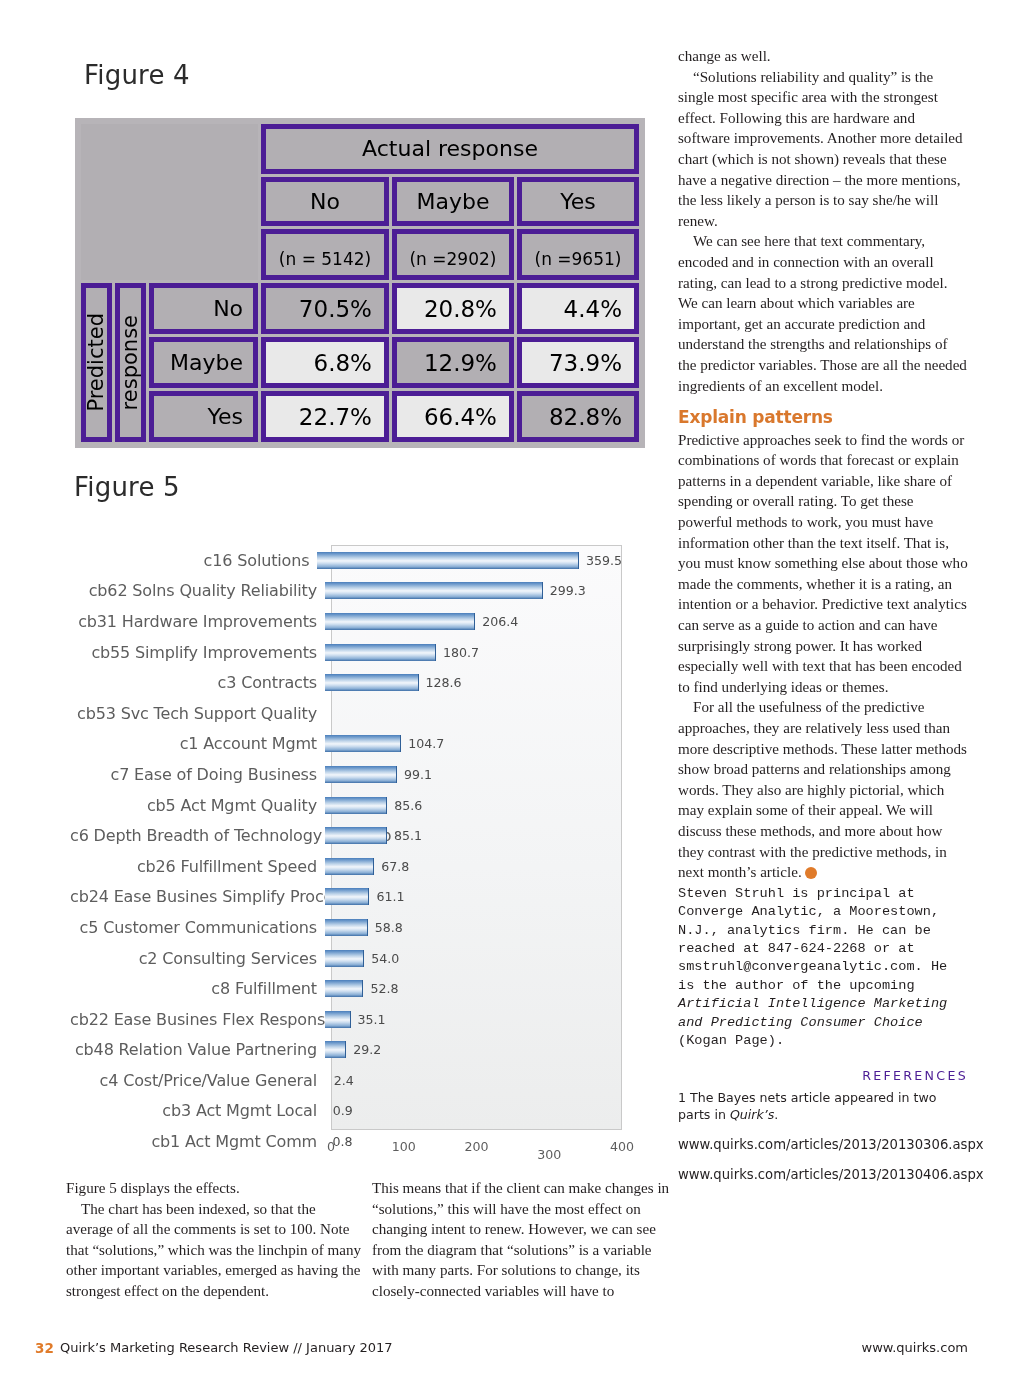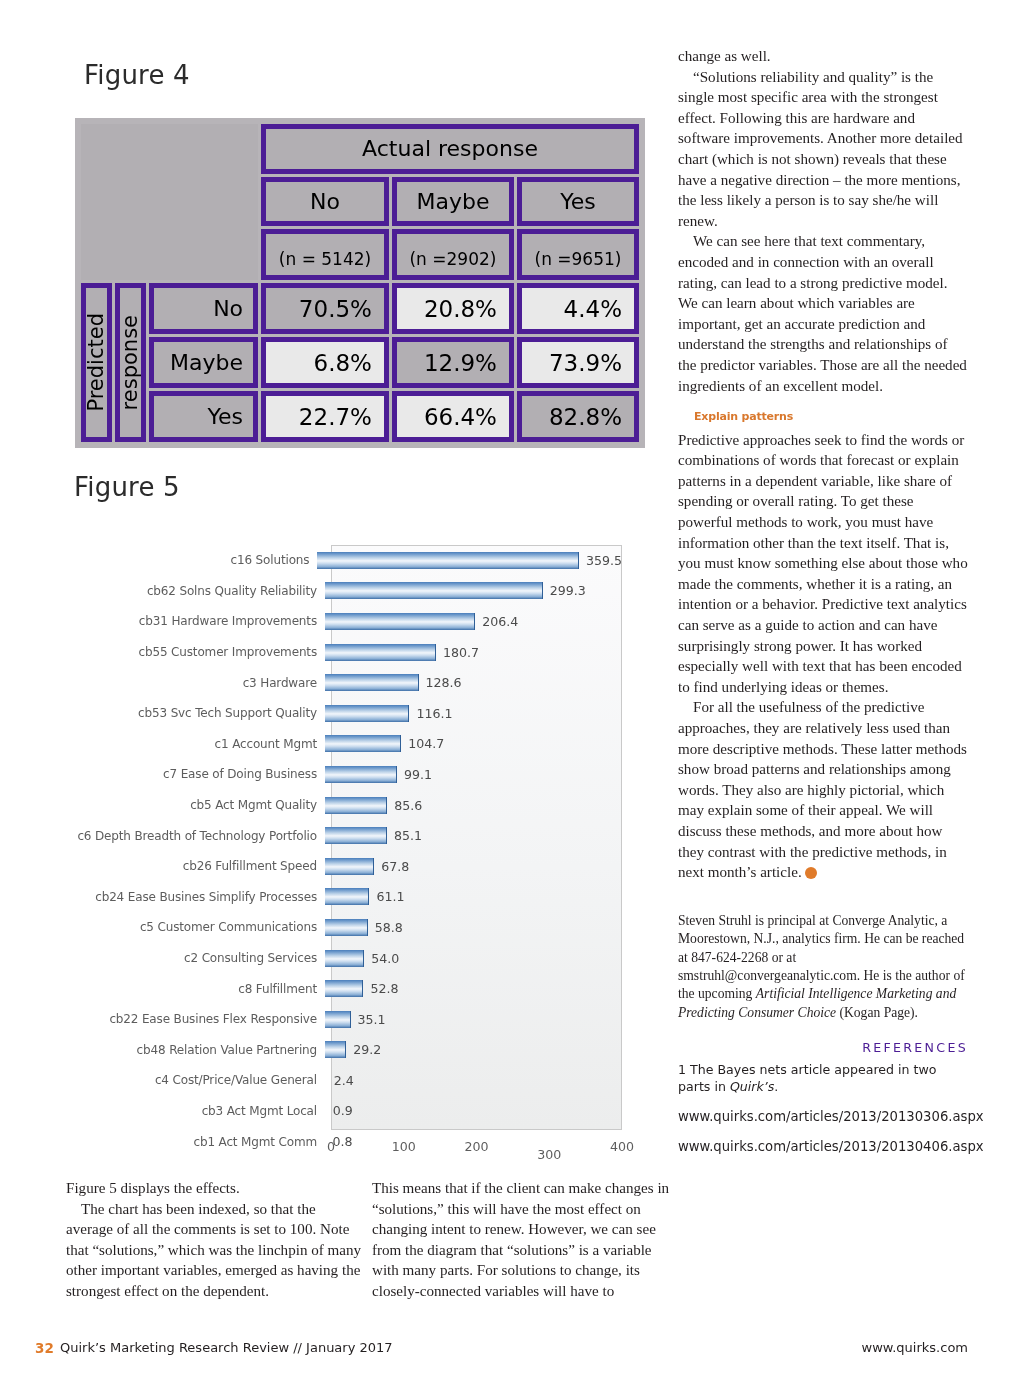--- a/index.html
+++ b/index.html
@@ -86,21 +86,21 @@
   .brow {
     display:flex; align-items:center;
     height:30.6px;
     width:100%;
   }
   .blabel {
     width:255px;
     text-align:right;
     padding-right:8px;
     font-family:"DejaVu Sans", sans-serif;
-    font-size:12px;
+    font-size:16px;
     color:#5d5d5d;
     white-space:nowrap;
     letter-spacing:-.15px;
   }
   .btrack { position:relative; flex:1; height:100%; display:flex; align-items:center; }
   .bar {
     height:17px;
     background:linear-gradient(180deg,
       #4a7ebb 0%,
       #6f9bcc 12%,
@@ -143,45 +143,45 @@
   .bodycol p { margin:0; }
   .bodycol p.ind { text-indent:15px; }
 
   #col-bl { left:66px;  top:1178px; width:300px; }
   #col-bm { left:372px; top:1178px; width:300px; }
   #col-r  { left:678px; top:46px;   width:290px; }
 
   .sec-head {
     font-family:"DejaVu Sans", sans-serif;
     font-weight:bold;
-    font-size:11px;
+    font-size:17px;
     color:#d9782d;
-    margin:11px 0 2px 16px;
+    margin:11px 0 2px 0;
     letter-spacing:-.2px;
   }
   .qmark {
     display:inline-block;
     width:12px; height:12px;
     border-radius:50%;
     background:#e07b2a;
     color:#fff;
     font-family:"DejaVu Sans", sans-serif;
     font-size:9px;
     line-height:12px;
     text-align:center;
     vertical-align:1px;
     font-weight:bold;
   }
 
   .bio {
-    font-family:Liberation Serif, serif;
+    font-family:Liberation Mono, monospace;
     font-size:13.6px;
     line-height:18.4px;
     color:#231f20;
-    margin-top:29px;
+    margin-top:2px;
   }
   .bio .it { font-style:italic; }
 
   .refs-head {
     font-family:"DejaVu Sans", sans-serif;
     font-size:12.6px;
     letter-spacing:2.3px;
     margin-top:16px;
     color:#4c1d95;
     text-align:right;
@@ -294,39 +294,35 @@
             </div>
           </div>
           <div class="brow">
             <div class="blabel">cb31 Hardware Improvements</div>
             <div class="btrack">
               <div class="bar" style="width: 150.156px;"></div>
               <div class="bval">206.4</div>
             </div>
           </div>
           <div class="brow">
-            <div class="blabel">cb55 Customer Improvements</div>
+            <div class="blabel">cb55 Simplify Improvements</div>
             <div class="btrack">
               <div class="bar" style="width: 111.089px;"></div>
               <div class="bval">180.7</div>
             </div>
           </div>
           <div class="brow">
-            <div class="blabel">c3 Hardware</div>
+            <div class="blabel">c3 Contracts</div>
             <div class="btrack">
               <div class="bar" style="width: 93.5565px;"></div>
               <div class="bval">128.6</div>
             </div>
           </div>
           <div class="brow">
             <div class="blabel">cb53 Svc Tech Support Quality</div>
-            <div class="btrack">
-              <div class="bar" style="width: 84.4627px;"></div>
-              <div class="bval">116.1</div>
-            </div>
           </div>
           <div class="brow">
             <div class="blabel">c1 Account Mgmt</div>
             <div class="btrack">
               <div class="bar" style="width: 76.1692px;"></div>
               <div class="bval">104.7</div>
             </div>
           </div>
           <div class="brow">
             <div class="blabel">c7 Ease of Doing Business</div>

